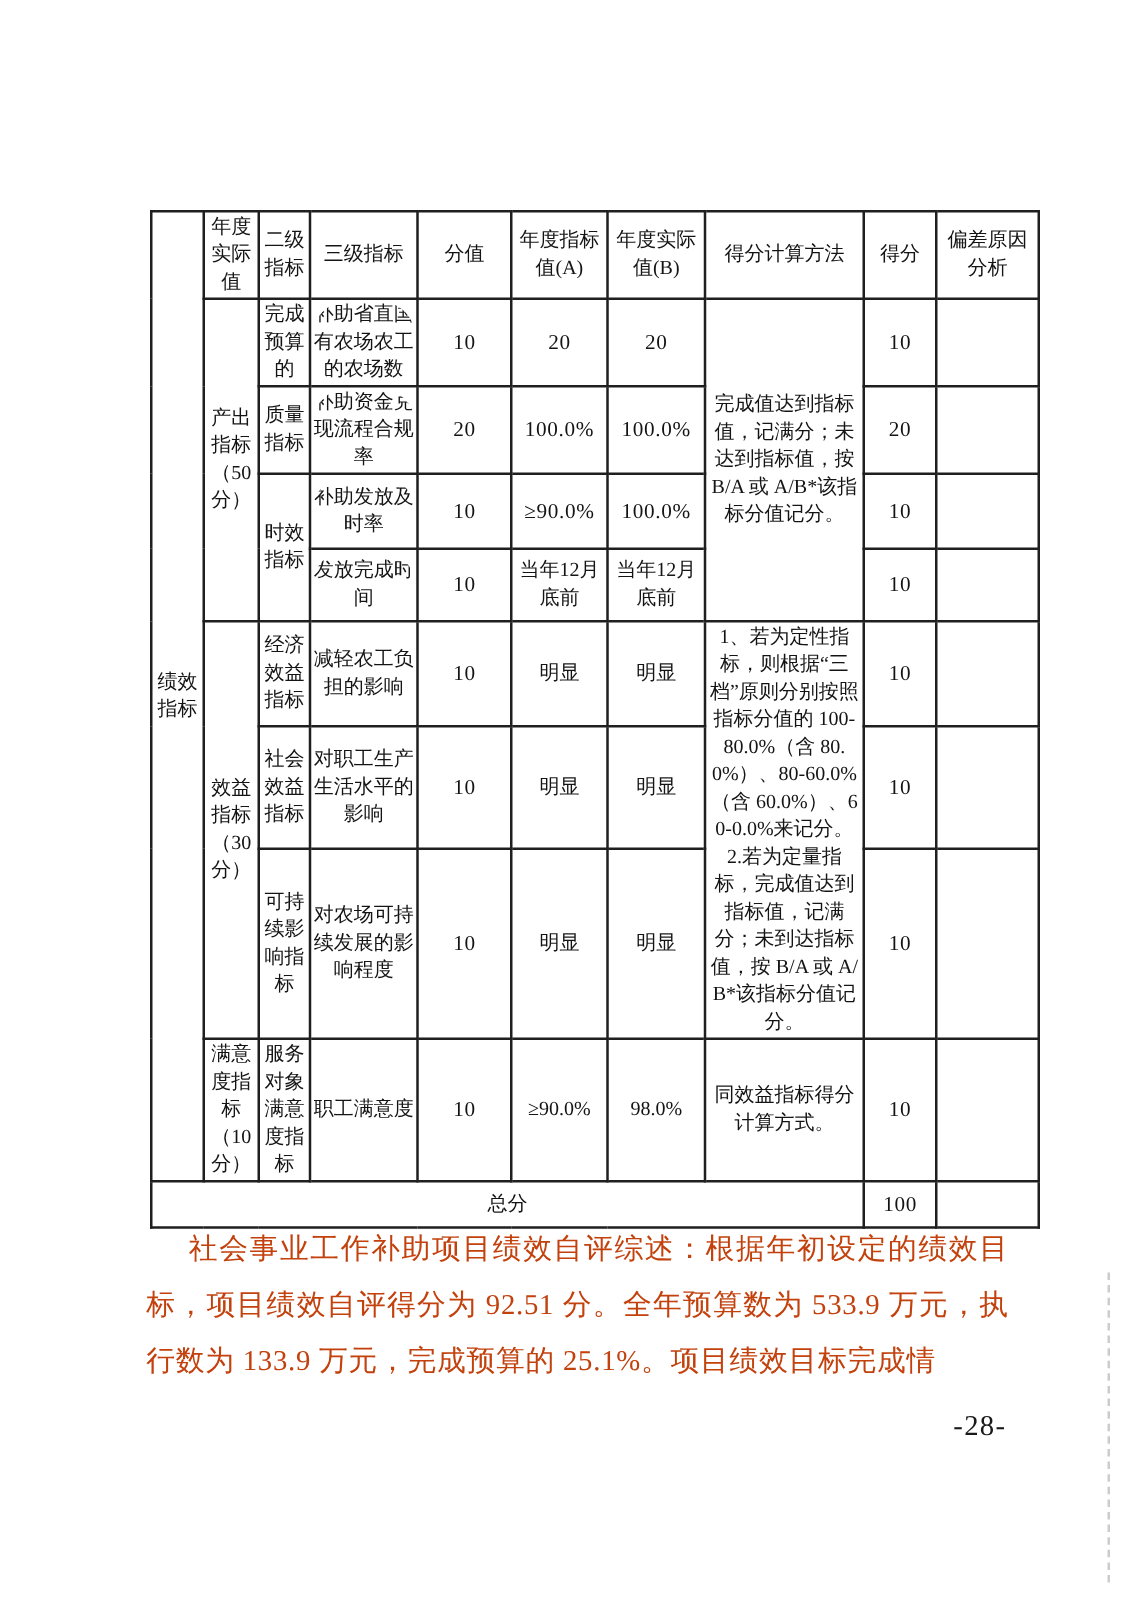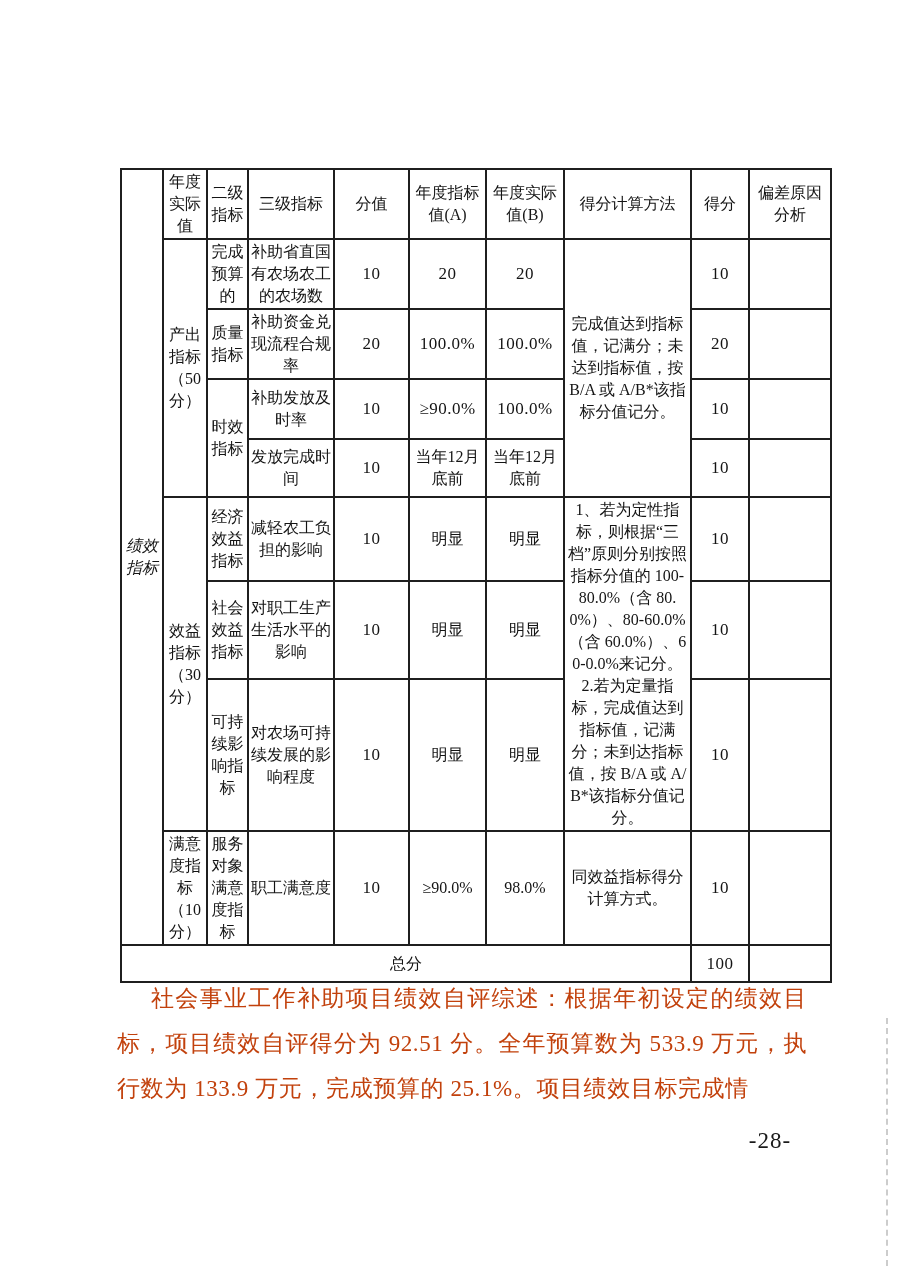--- a/index.html
+++ b/index.html
@@ -36,40 +36,40 @@
   tr.rh-2{height:70px;}
   tr.rh-3{height:60px;}
   tr.rh-4{height:58px;padding-left:48px;}
   tr.rh-5{height:78px;}
   tr.rh-6{height:92px;margin-top:12px;}
   tr.rh-7{height:142px;}
   tr.rh-8{height:103px;}
   tr.rh-9{height:37px;border-radius:16px;}
   td.num{font-size:17px;letter-spacing:0.5px;}
   td.calc{font-size:16px;line-height:21px;padding:2px 3px;}
-  td.lv3{line-height:22px;}
-  td.group-col{line-height:24px;font-style:italic;}
+  td.lv3{line-height:22px;border-radius:30px;}
+  td.group-col{line-height:24px;}
   
   .summary{
     position:absolute;
     left:117px;top:976px;
     width:690px;
     font-size:23px;
     line-height:45px;
     letter-spacing:0.6px;
     text-align:justify;
     text-indent:34px;
     color:#c2410c;
   }
   
   .pagenum{
     position:absolute;
     left:735px;top:1128px;
     width:70px;
-    text-align:center;
+    text-align:right;
     font-size:23px;
     letter-spacing:1px;
     color:#1a1a1a;
   }
   
   .scan-dash{
     position:absolute;
     left:886px;top:1018px;
     height:248px;width:0;
     border-left:2px dashed #bcbcbc;

